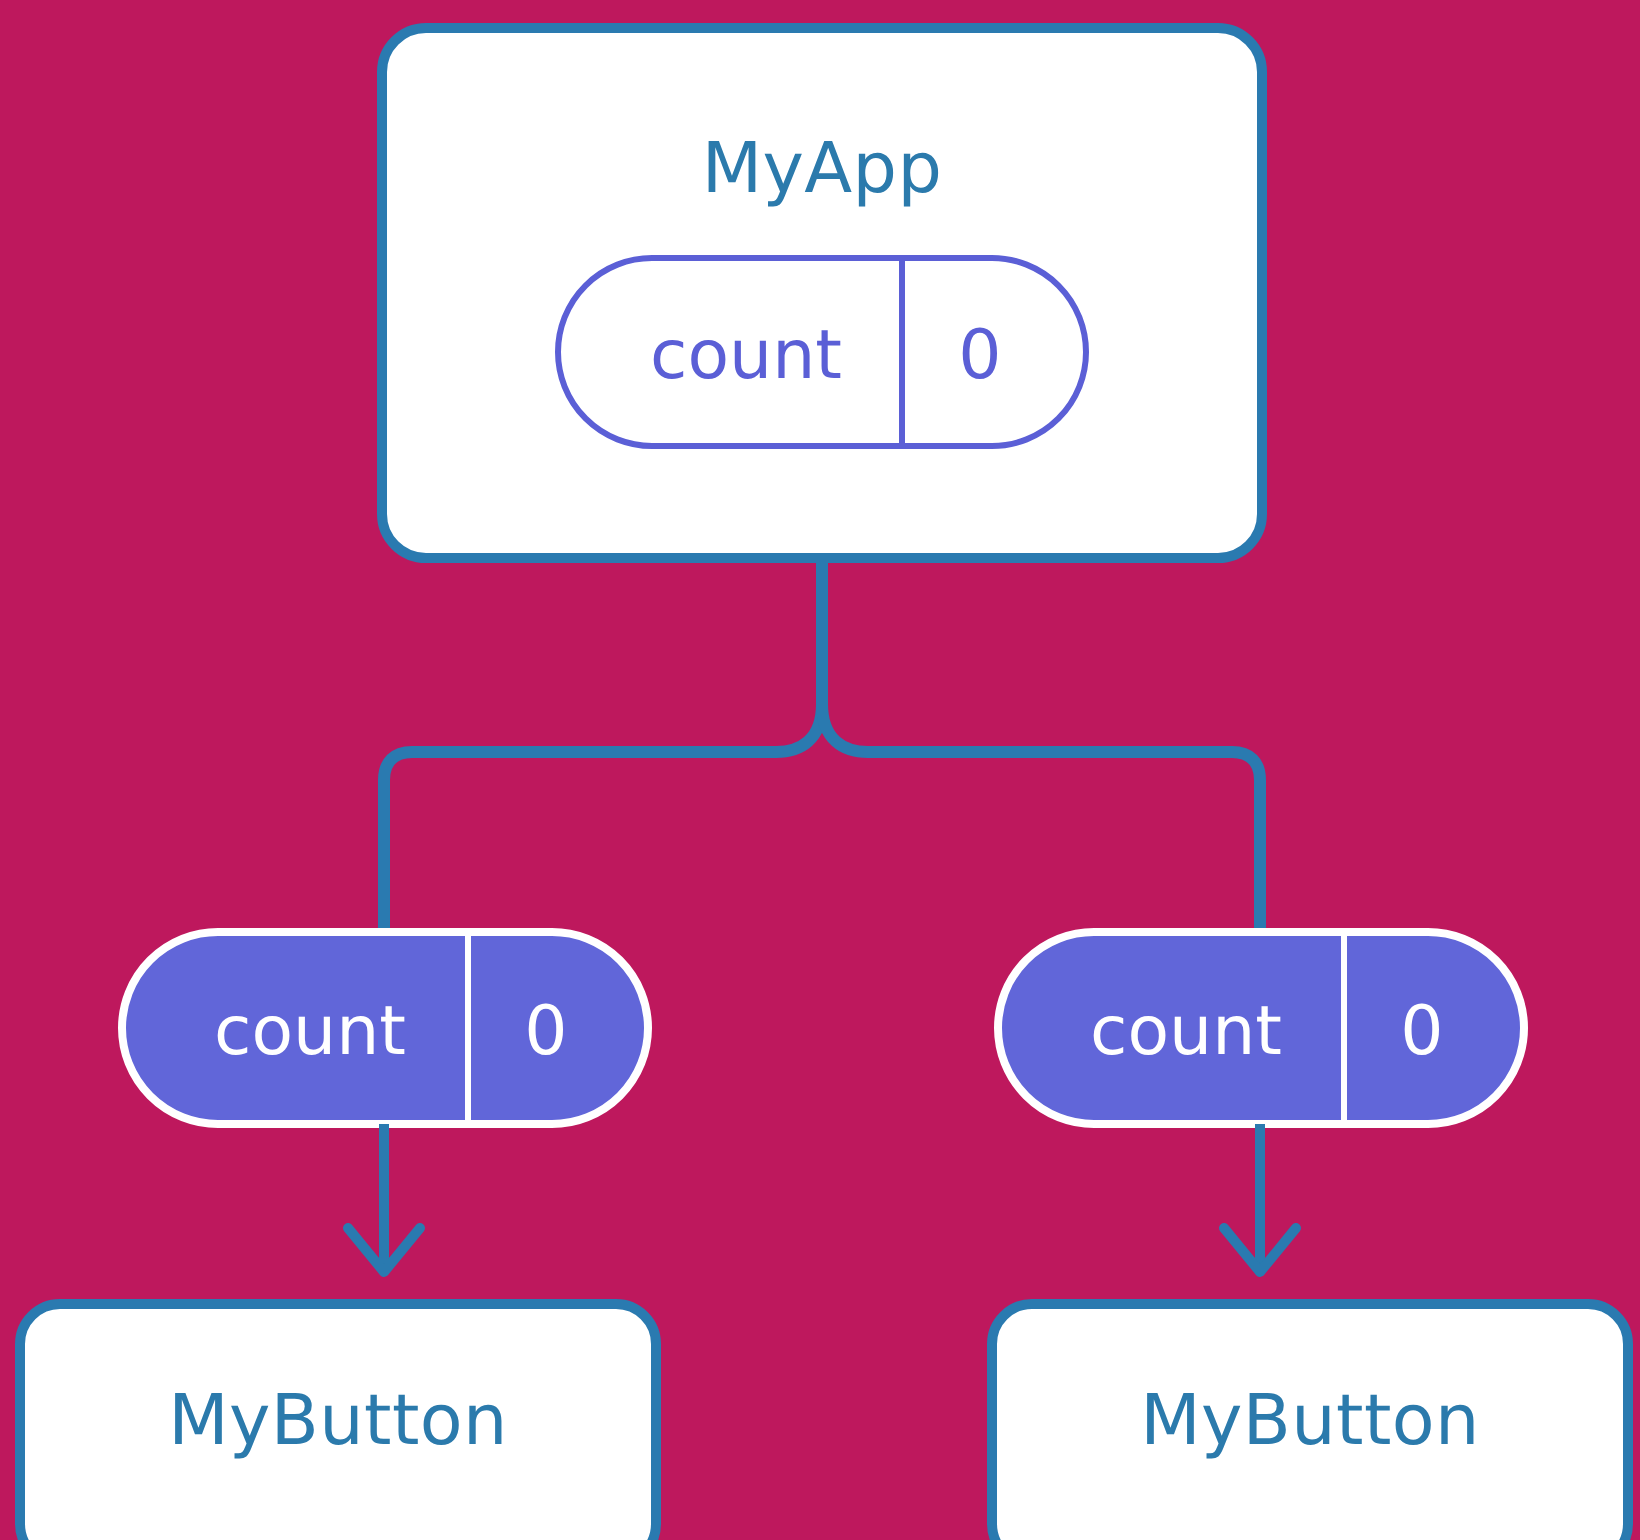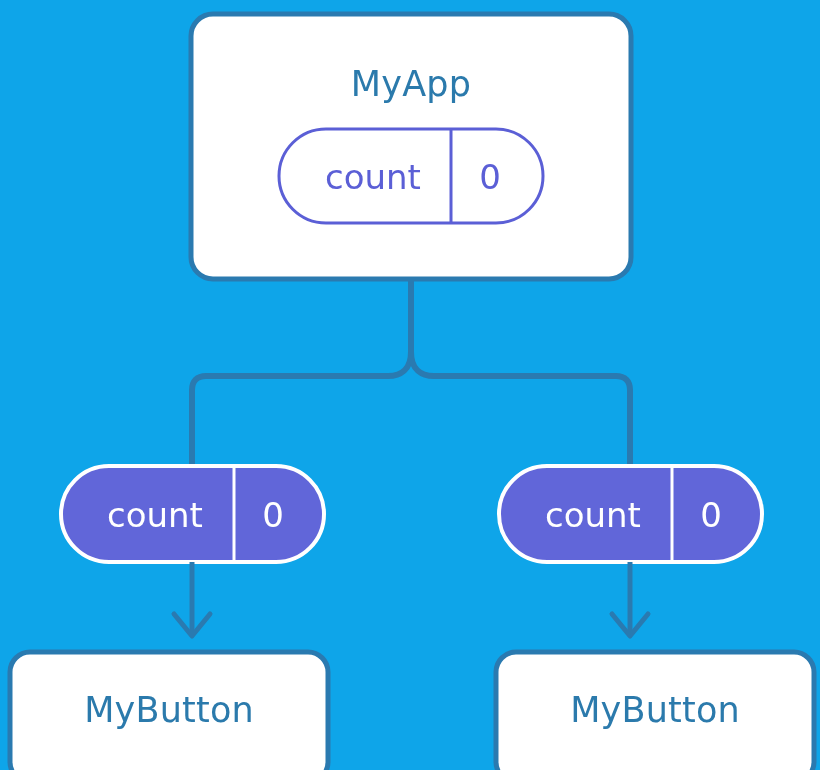--- a/index.html
+++ b/index.html
@@ -32,21 +32,21 @@
   }
   .pill-text {
     font-family: "DejaVu Sans", "Liberation Sans", sans-serif;
     font-size: 34px;
     font-weight: 400;
   }
 </style>
 </head>
 <body>
 
-<div id="diagram-root" style="background: #0ea5e9;">
+<div id="diagram-root" style="background: #be185d;">
 
   <svg id="diagram-svg" width="820" height="770" viewBox="0 0 820 770" xmlns="http://www.w3.org/2000/svg">
 
     <g>
 
       <path d="M 411 279 L 411 352" fill="none" stroke="#2a7ab0" stroke-width="6" stroke-linecap="butt"></path>
 
       <path d="M 411 352 C 411 370 400 376 388 376 L 206 376 C 197 376 192 381 192 390 L 192 466" fill="none" stroke="#2a7ab0" stroke-width="6" stroke-linecap="butt"></path>
       <path d="M 411 352 C 411 370 422 376 434 376 L 616 376 C 625 376 630 381 630 390 L 630 466" fill="none" stroke="#2a7ab0" stroke-width="6" stroke-linecap="butt"></path>
     </g>

